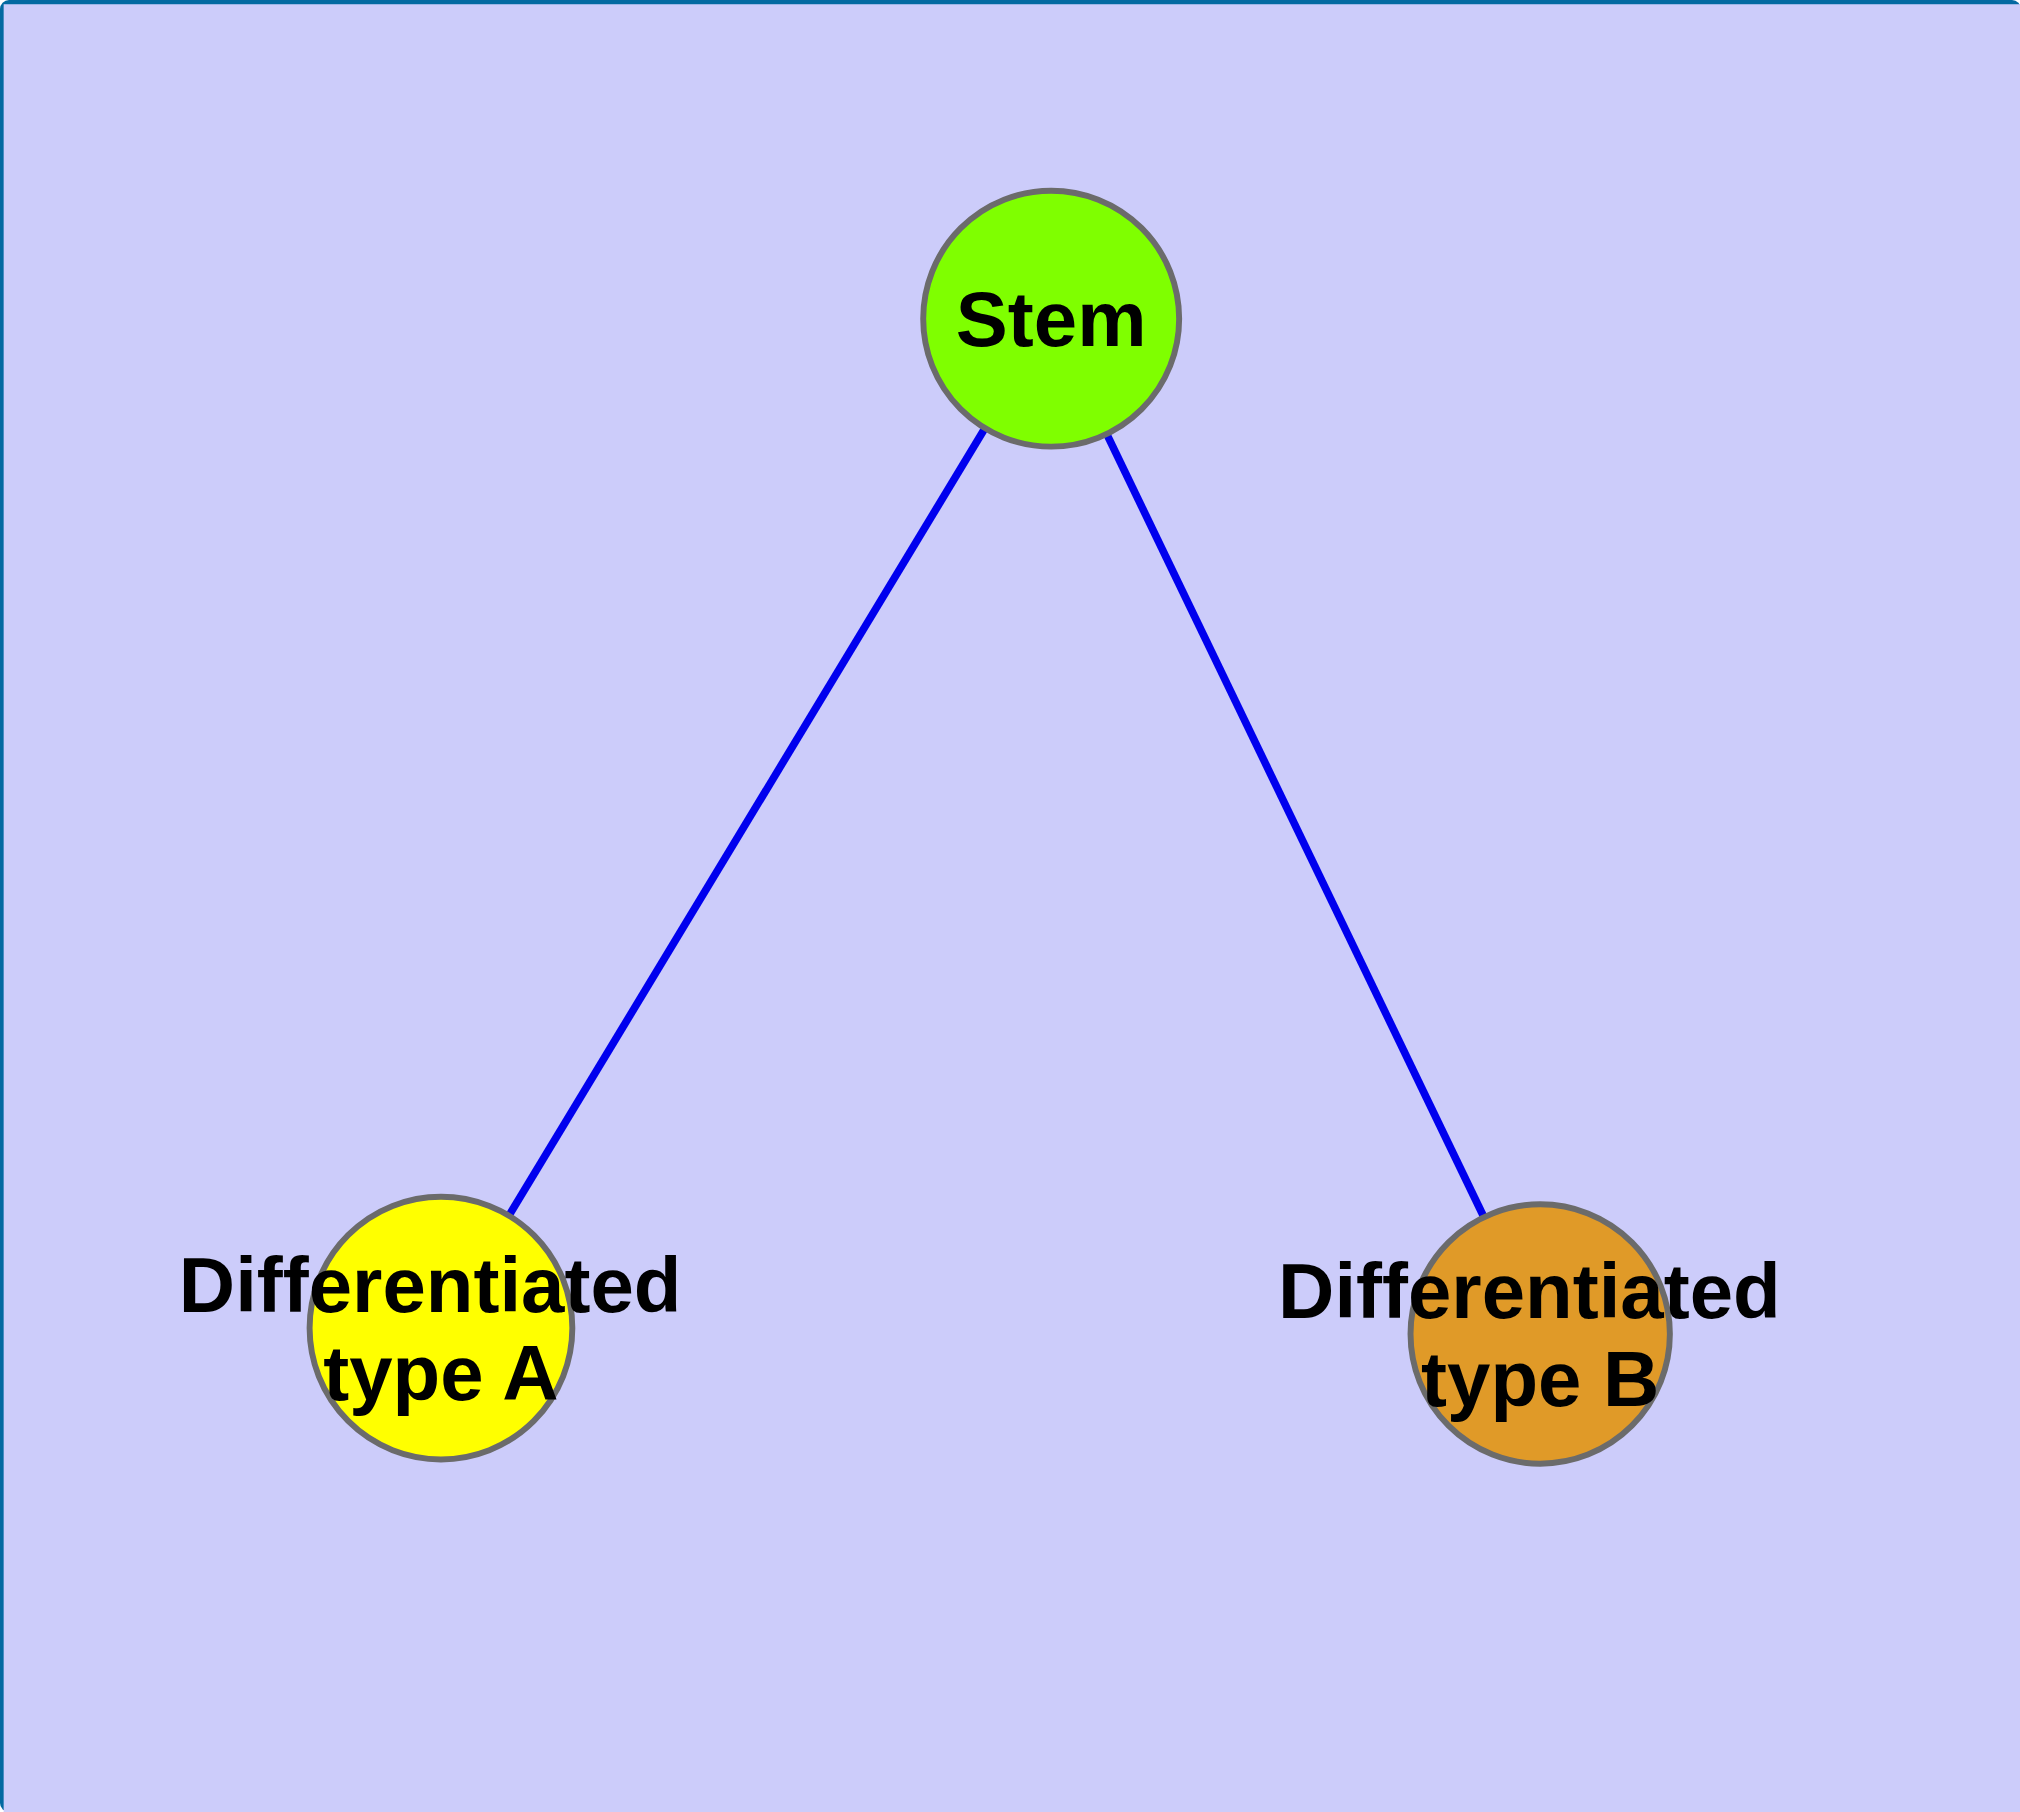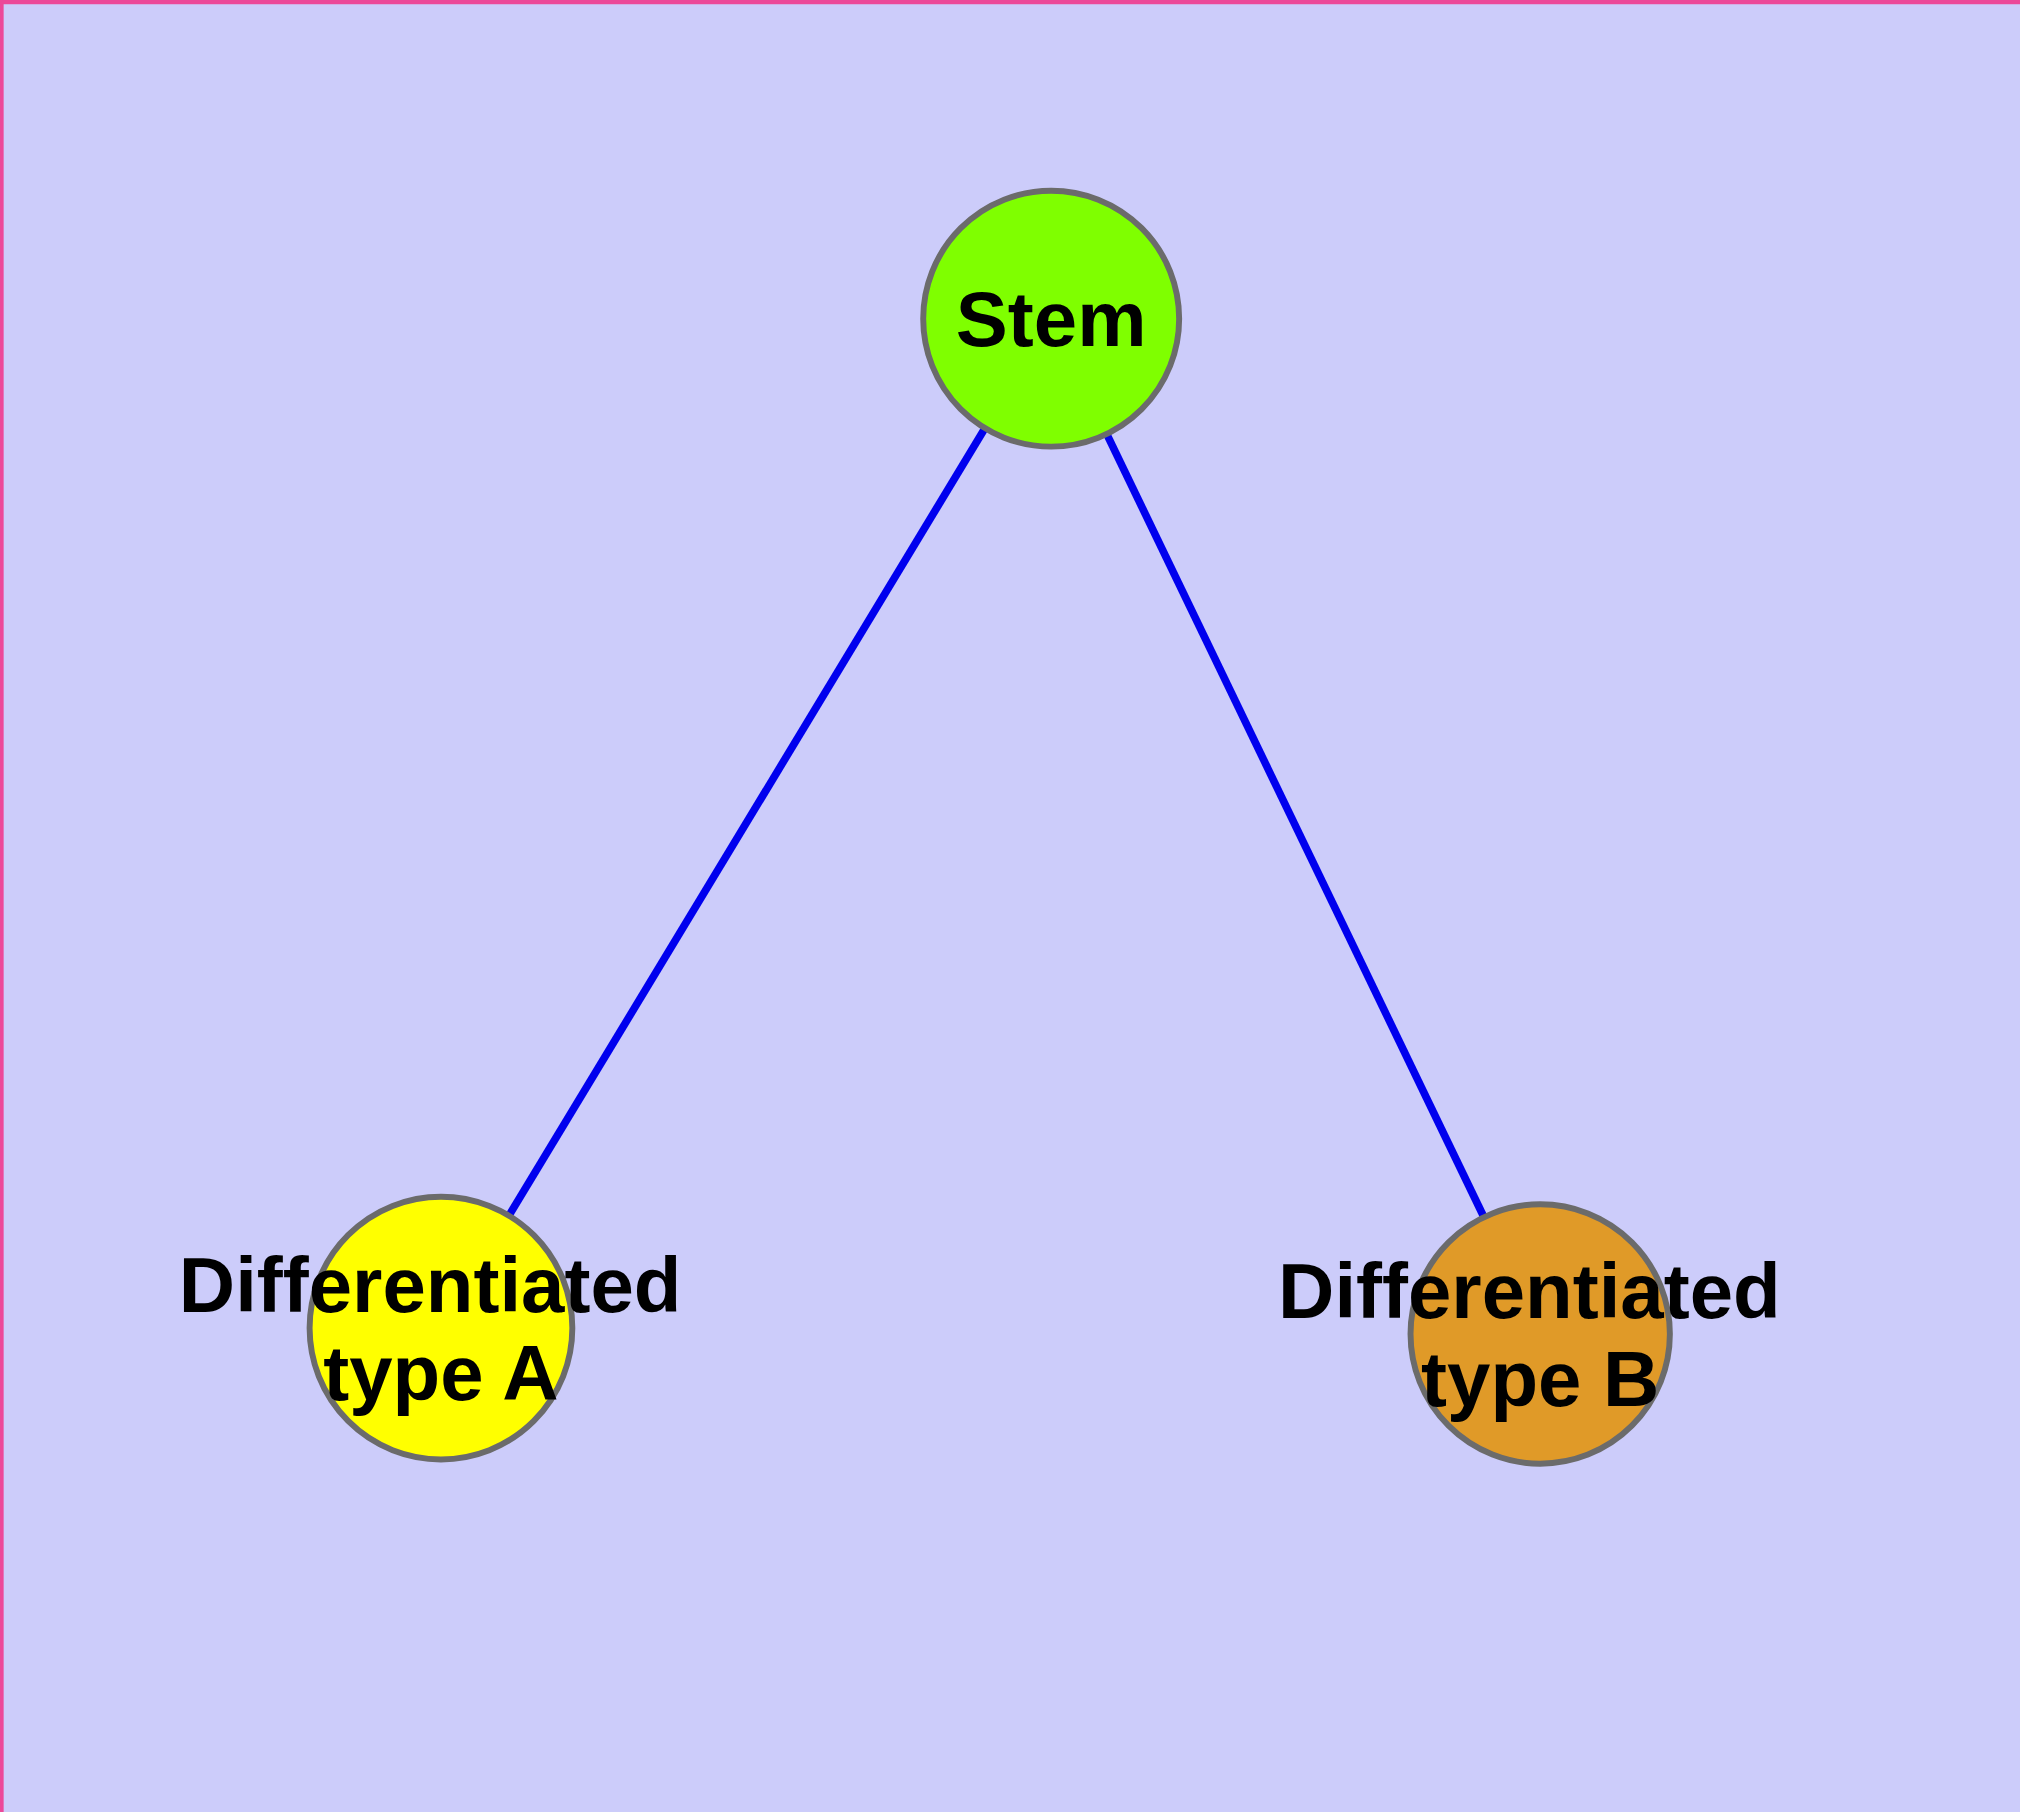--- a/index.html
+++ b/index.html
@@ -39,21 +39,21 @@
     stroke: #6b6b6b;
   }
   .edge-line {
     stroke-linecap: butt;
   }
   .bg-plane { }
 </style>
 </head>
 <body style="width: 2021px; height: 1812px; background: rgb(255, 255, 255);">
 
-<div id="graph-canvas" style="width: 2021px; height: 1812px; background: #ec4899;">
+<div id="graph-canvas" style="width: 2021px; height: 1812px; background: #0369a1; border-radius: 9px;">
   <svg id="graph-svg" width="2021" height="1812" viewBox="0 0 2384 2138" xmlns="http://www.w3.org/2000/svg">
 
     <rect id="bg-rect" class="bg-plane" x="4" y="5" width="2380" height="2133" fill="#ccccfa"></rect>
 
     <g id="edge-layer">
       <line id="edge-stem-to-a" class="edge-line" x1="1161.1047474627346" y1="506.5058969053932" x2="600.964636210374" y2="1433.0709976020064" stroke="#0000ee" stroke-width="9"></line>
       <line id="edge-stem-to-b" class="edge-line" x1="1306.174122634177" y1="513.3944521936636" x2="1749.958020019801" y2="1434.8036533513375" stroke="#0000ee" stroke-width="9"></line>
     </g>
 
     <g id="node-layer">

